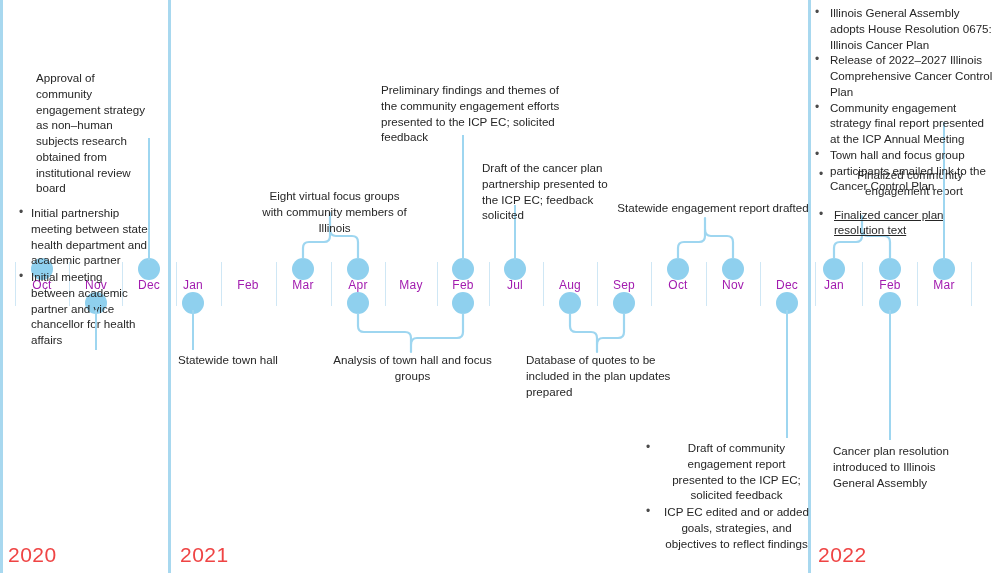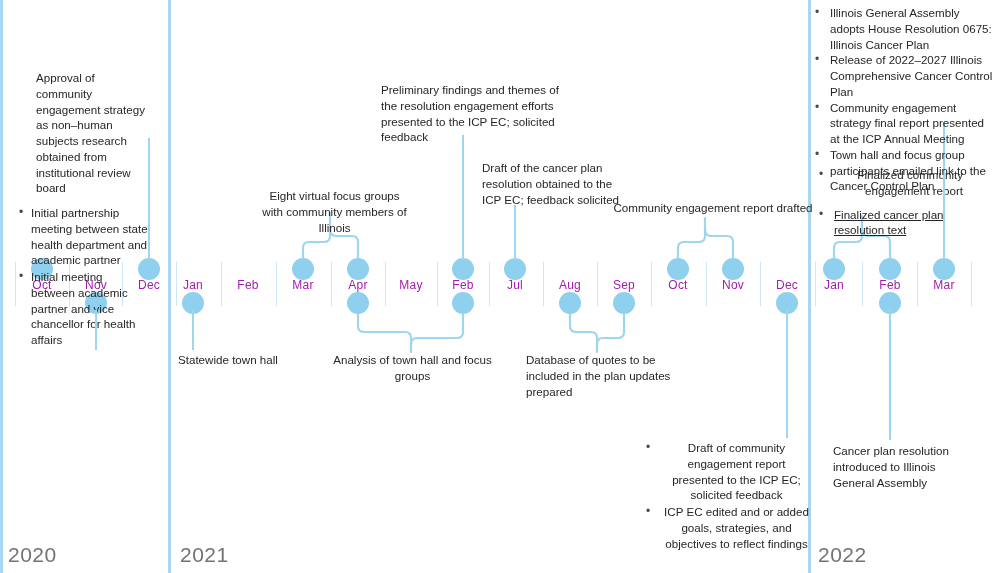--- a/index.html
+++ b/index.html
@@ -32,21 +32,21 @@
   
   .month-label {
     position: absolute; transform: translateX(-50%);
     font-size: 12px; color: #a21caf; white-space: nowrap;
     letter-spacing: .2px;
   }
 
   
   .year-label {
     position: absolute; bottom: 6px;
-    font-size: 21px; color: #737373; letter-spacing: .5px;
+    font-size: 21px; color: #ef4444; letter-spacing: .5px;
   }
 
   
   .stem {
     position: absolute; width: 2px; background: #9ed6f0;
     transform: translateX(-1px);
   }
 
   
   .bracket { position: absolute; }
@@ -160,40 +160,40 @@
 
   <div class="bracket" style="left:0; top:0;">
     <svg width="1000" height="573">
       <path d="M358,314 L358,326 Q358,332 364,332 L405,332 Q411,332 411,338 L411,345 Q411,338 417,338 L457,338 Q463,338 463,332 L463,314" fill="none" stroke="#9ed6f0" stroke-width="2.2" stroke-linecap="round"></path>
       <path d="M411,345 L411,352" fill="none" stroke="#9ed6f0" stroke-width="2.2" stroke-linecap="round"></path>
     </svg>
   </div>
   <div class="note center" style="left:330px; top:352px; width:165px;">Analysis of town hall and focus groups</div>
 
   <div class="stem" style="left:463px; top:135px; height:125px;"></div>
-  <div class="note" style="left:381px; top:82px; width:190px;">Preliminary findings and themes of the resolution engagement efforts presented to the ICP EC; solicited feedback</div>
+  <div class="note" style="left:381px; top:82px; width:190px;">Preliminary findings and themes of the community engagement efforts presented to the ICP EC; solicited feedback</div>
 
   <div class="stem" style="left:515px; top:205px; height:55px;"></div>
-  <div class="note" style="left:482px; top:160px; width:138px;">Draft of the cancer plan resolution obtained to the ICP EC; feedback solicited</div>
+  <div class="note" style="left:482px; top:160px; width:138px;">Draft of the cancer plan partnership presented to the ICP EC; feedback solicited</div>
 
   <div class="bracket" style="left:0; top:0;">
     <svg width="1000" height="573">
       <path d="M570,314 L570,326 Q570,332 576,332 L591,332 Q597,332 597,338 L597,345 Q597,338 603,338 L618,338 Q624,338 624,332 L624,314" fill="none" stroke="#9ed6f0" stroke-width="2.2" stroke-linecap="round"></path>
       <path d="M597,345 L597,352" fill="none" stroke="#9ed6f0" stroke-width="2.2" stroke-linecap="round"></path>
     </svg>
   </div>
   <div class="note" style="left:526px; top:352px; width:160px;">Database of quotes to be included in the plan updates prepared</div>
 
   <div class="bracket" style="left:0; top:0;">
     <svg width="1000" height="573">
       <path d="M678,258 L678,248 Q678,242 684,242 L699,242 Q705,242 705,236 L705,229 Q705,236 711,236 L727,236 Q733,236 733,242 L733,258" fill="none" stroke="#9ed6f0" stroke-width="2.2" stroke-linecap="round"></path>
       <path d="M705,229 L705,218" fill="none" stroke="#9ed6f0" stroke-width="2.2" stroke-linecap="round"></path>
     </svg>
   </div>
-  <div class="note center" style="left:613px; top:200px; width:200px;">Community engagement report drafted</div>
+  <div class="note center" style="left:613px; top:200px; width:200px;">Statewide engagement report drafted</div>
 
   <div class="stem" style="left:787px; top:310px; height:128px;"></div>
   <div class="note" style="left:645px; top:440px; width:167px;text-align:center;">
     <ul>
       <li style="padding-left:16px;">Draft of community engagement report presented to the ICP EC; solicited feedback</li>
       <li style="padding-left:16px; margin-top:1px;">ICP EC edited and or added goals, strategies, and objectives to reflect findings</li>
     </ul>
   </div>
 
   <div class="bracket" style="left:0; top:0;">

